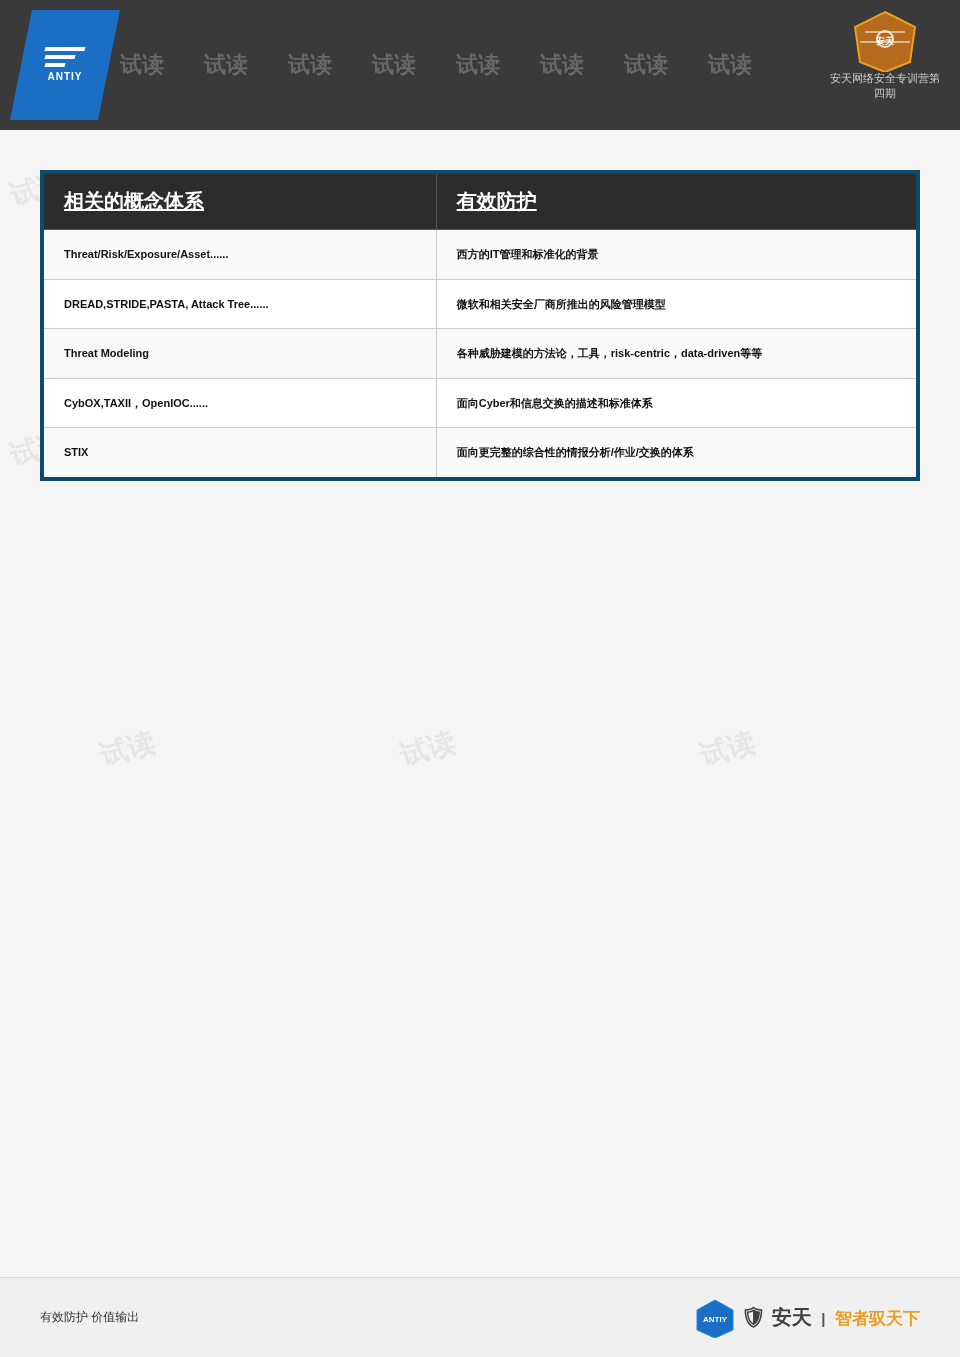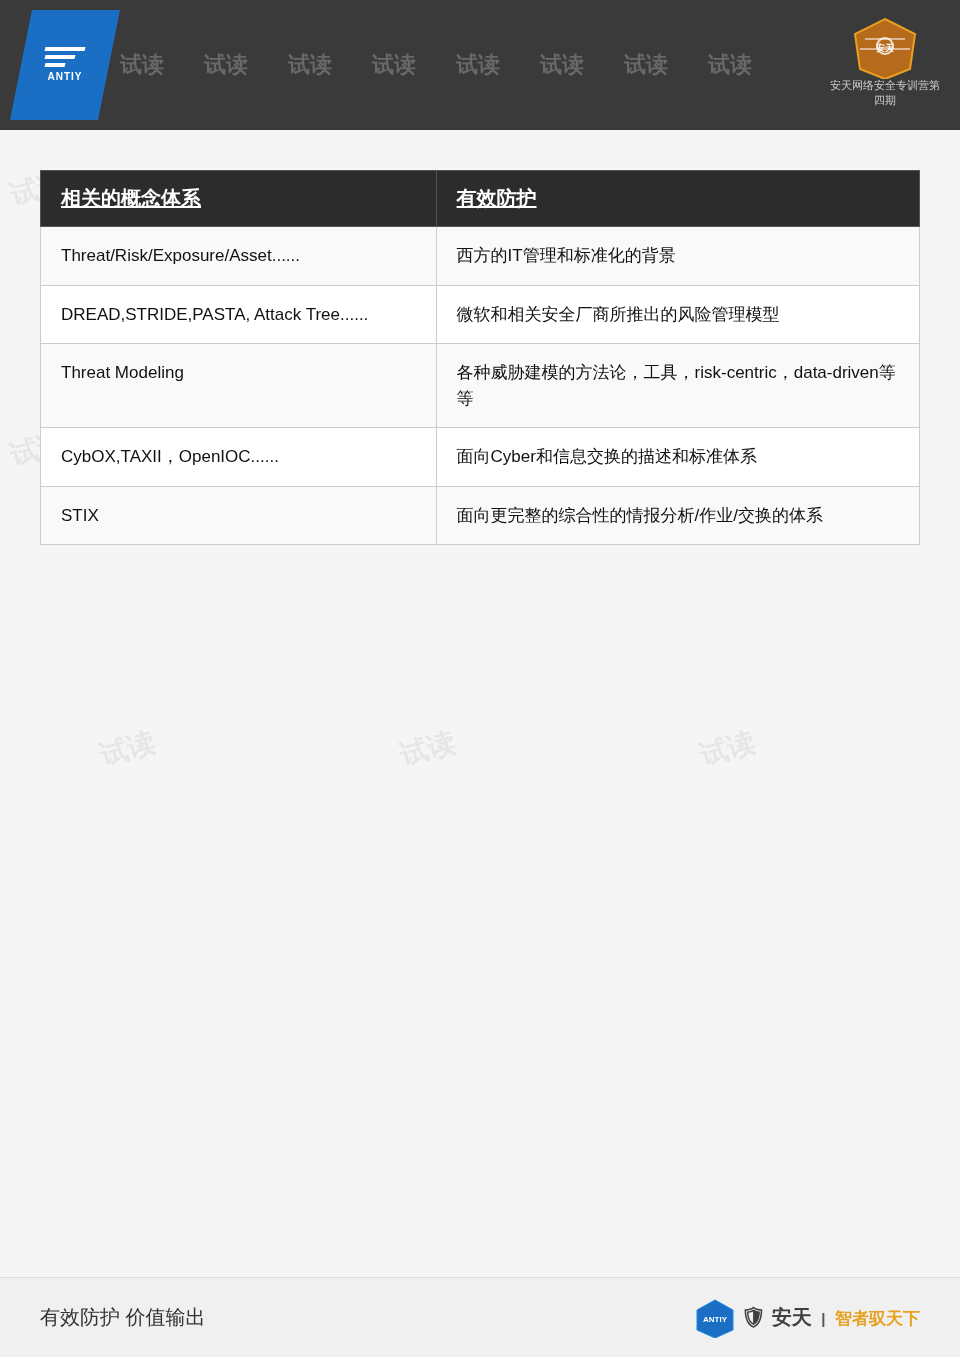--- a/index.html
+++ b/index.html
@@ -86,21 +86,21 @@
       font-size: 22px;
       font-weight: bold;
       white-space: nowrap;
       transform: rotate(0deg);
     }
 
     
     .top-right-logo {
       position: absolute;
       right: 15px;
-      top: 16px;
+      top: 9px;
       width: 120px;
       height: 90px;
       display: flex;
       flex-direction: column;
       align-items: center;
       justify-content: center;
     }
 
     .top-right-logo-img {
       width: 80px;
@@ -139,43 +139,44 @@
       padding: 40px 40px 30px 40px;
       position: relative;
       z-index: 2;
     }
 
     
     .data-table {
       width: 100%;
       border-collapse: collapse;
       background: white;
-      border: 1px solid #0c4a6e;
+      border: 4px solid #0c4a6e;
     }
 
     .data-table th {
       background: #2c2c2c;
       color: white;
       padding: 14px 20px;
       font-size: 20px;
       font-weight: bold;
       text-align: left;
       border: 1px solid #555;
     }
 
     .data-table th.header-underline {
       text-decoration: underline;
     }
 
     .data-table td {
       padding: 16px 20px;
-      font-size: 17px;
+      font-size: 11px;
       border: 1px solid #ccc;
       vertical-align: top;
       line-height: 1.5;
+      font-weight: bold;
     }
 
     .data-table tr:nth-child(odd) td {
       background: #f9f9f9;
     }
 
     .data-table tr:nth-child(even) td {
       background: #ffffff;
     }
 
@@ -199,21 +200,21 @@
       height: 80px;
       background: #f0f0f0;
       border-top: 1px solid #ddd;
       display: flex;
       align-items: center;
       justify-content: space-between;
       padding: 0 40px;
     }
 
     .footer-left {
-      font-size: 20px;
+      font-size: 12px;
       color: #333;
       font-weight: 500;
     }
 
     .footer-right {
       display: flex;
       align-items: center;
       gap: 8px;
     }
 

